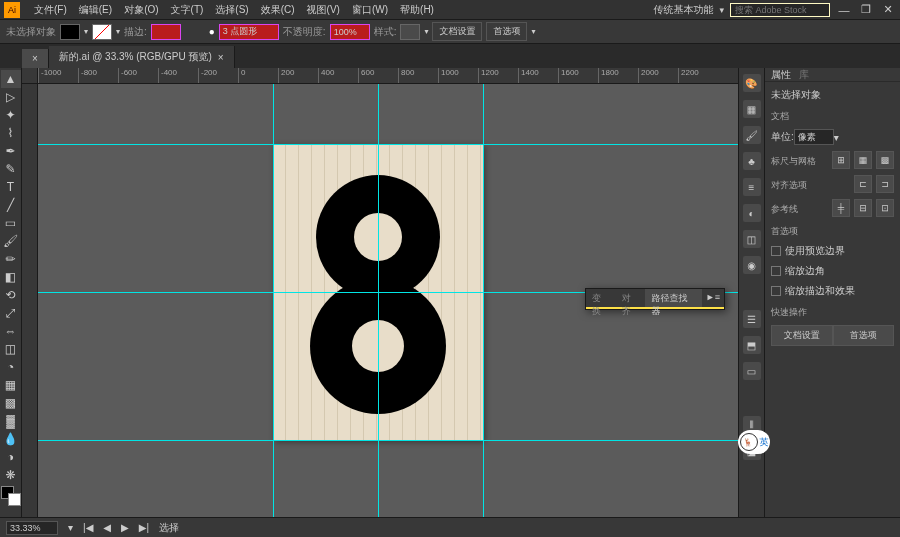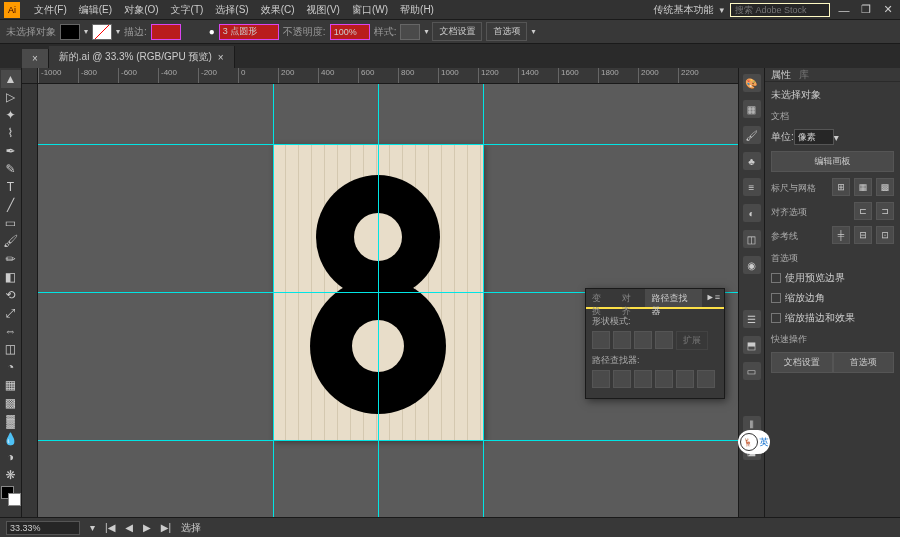--- a/index.html
+++ b/index.html
@@ -54,21 +54,21 @@
 .chk{display:flex;align-items:center;gap:4px;font-size:9px}
 .chk-box{width:10px;height:10px;border:1px solid #777}
 .float-panel{position:absolute;left:585px;top:288px;width:140px;background:#383838;border:1px solid #1a1a1a;box-shadow:2px 2px 8px rgba(0,0,0,.5)}
 .float-tabs{display:flex;height:20px;border-bottom:2px solid #fde047}
 .float-tab{padding:3px 6px;font-size:9px;color:#888}
 .float-tab.active{color:#ccc;background:#4a4a4a}
 .float-body{padding:6px}
 .float-row{display:flex;gap:3px;margin-bottom:4px}
 .pf-btn{width:18px;height:18px;background:#4a4a4a;border:1px solid #555}
 .statusbar{height:20px;background:#383838;border-top:1px solid #1a1a1a;display:flex;align-items:center;padding:0 6px;gap:10px;font-size:9px;color:#aaa}
-.zoom-sel{width:74px;height:14px;background:#262626;border:1px solid #555;font-size:9px;padding:0 3px}
+.zoom-sel{width:52px;height:14px;background:#262626;border:1px solid #555;font-size:9px;padding:0 3px}
 .avatar{position:absolute;right:130px;top:430px;width:32px;height:24px;background:#fff;border-radius:12px;display:flex;align-items:center;justify-content:center}
 .avatar-c{width:18px;height:18px;border-radius:50%;background:#fff;border:1px solid #333;display:flex;align-items:center;justify-content:center;font-size:8px;color:#333}
 </style>
 </head>
 <body>
 
 <div class="menubar">
   <div class="ai-logo">Ai</div>
   <div class="menu-item">文件(F)</div>
   <div class="menu-item">编辑(E)</div>
@@ -216,23 +216,20 @@
     </div>
     <div class="panel-body">
       <div>未选择对象</div>
       <div class="sec-title">文档</div>
       <div class="prop-row">
         <span>单位:</span>
         <input class="prop-input" value="像素" style="">
           <span>▾</span>
       </div>
       <div class="prop-row">
-          <button class="prop-btn">编辑画板</button>
-        </div>
-      <div class="prop-row">
         <span class="sec-title">标尺与网格</span>
         <div class="icon-grid" style="margin-left:auto">
           <div class="icon-box">⊞</div>
           <div class="icon-box">▦</div>
           <div class="icon-box">▩</div>
         </div>
       </div>
       <div class="prop-row">
         <span class="sec-title">对齐选项</span>
         <div class="icon-grid" style="margin-left:auto">
@@ -269,39 +266,20 @@
     </div>
   </div>
 </div>
 
 <div class="float-panel">
   <div class="float-tabs">
     <div class="float-tab">变换</div>
     <div class="float-tab">对齐</div>
     <div class="float-tab active">路径查找器</div>
     <span style="margin-left:auto;padding:3px 4px;font-size:9px">►≡</span>
-  </div>
-  <div class="float-body">
-    <div style="font-size:9px;color:#aaa;margin-bottom:3px">形状模式:</div>
-    <div class="float-row">
-      <div class="pf-btn"></div>
-      <div class="pf-btn"></div>
-      <div class="pf-btn"></div>
-      <div class="pf-btn"></div>
-      <button class="opt-btn" style="opacity:.4">扩展</button>
-    </div>
-    <div style="font-size:9px;color:#aaa;margin-bottom:3px">路径查找器:</div>
-    <div class="float-row">
-      <div class="pf-btn"></div>
-      <div class="pf-btn"></div>
-      <div class="pf-btn"></div>
-      <div class="pf-btn"></div>
-      <div class="pf-btn"></div>
-      <div class="pf-btn"></div>
-    </div>
   </div>
 </div>
 
 <div class="avatar">
   <div class="avatar-c">🦌</div>
   <span style="color:#06c;font-size:9px;margin-left:2px">英</span>
 </div>
 
 <div class="statusbar">
   <input class="zoom-sel" value="33.33%" style="">

